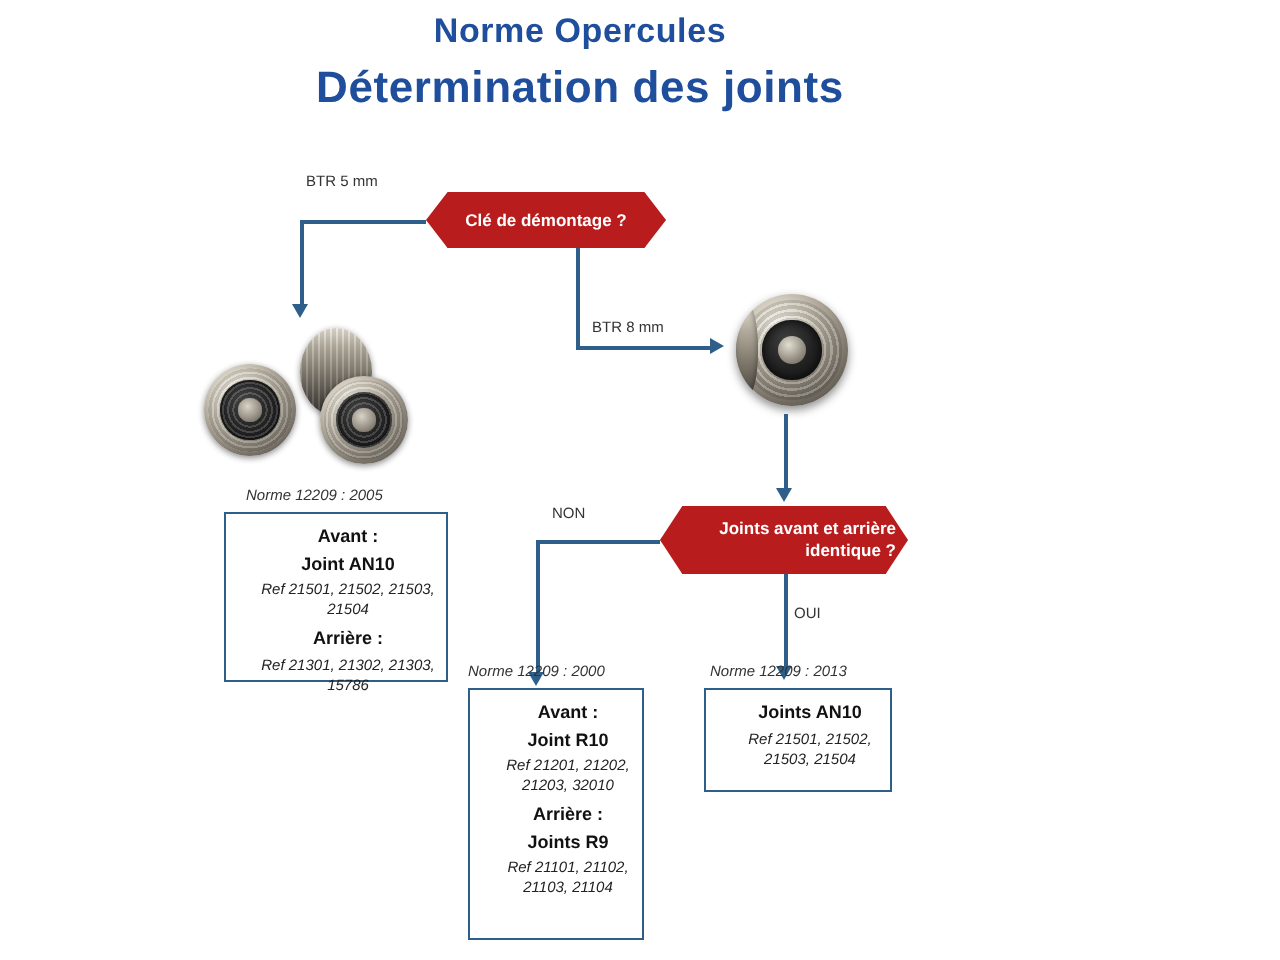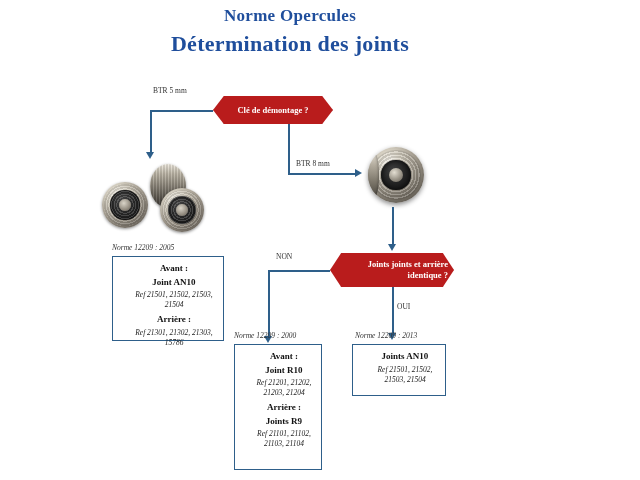--- a/index.html
+++ b/index.html
@@ -5,21 +5,21 @@
   html, body {
     margin: 0;
     padding: 0;
     background: #ffffff;
   }
   #page {
     position: relative;
     width: 580px;
     height: 480px;
     background: #ffffff;
-    font-family: Liberation Serif, serif;
+    font-family: Liberation Sans, sans-serif;
     overflow: hidden;
   }
 
   
   .title {
     position: absolute;
     width: 100%;
     text-align: center;
     color: #1f4e9c;
     font-weight: bold;
@@ -243,59 +243,59 @@
 
     <div class="pulley-side" style="left:52px; top:4px; width:36px; height:44px;">
       <div class="grooves"></div>
     </div>
 
     <div class="pulley" style="left:62px; top:28px; width:44px; height:44px;">
       <div class="ridges"></div>
     </div>
   </div>
 
-  <div class="caption" style="left:112px; top:243px;">Norme 12209 : 2005</div>
+  <div class="caption" style="left:123px; top:243px;">Norme 12209 : 2005</div>
 
   <div class="resbox" style="left:112px; top:256px; width:112px; height:85px;">
     <div class="lbl">Avant :</div>
     <div class="lbl">Joint AN10</div>
     <div class="ref">Ref 21501, 21502, 21503, 21504</div>
     <div class="lbl">Arrière :</div>
     <div class="ref">Ref 21301, 21302, 21303, 15786</div>
   </div>
 
   <div class="photo" style="left:362px; top:145px; width:64px; height:60px;">
     <div class="pulley-big" style="left:6px; top:2px; width:56px; height:56px;">
       <div class="ring-groove"></div>
       <div class="rim"></div>
       <div class="hub"></div>
     </div>
   </div>
 
   <div class="line-v" style="left:392px; top:207px; height:38px;"></div>
   <div class="arrow arrow-down" style="left:388px; top:244px;"></div>
 
-  <div class="hex" id="hex-same">Joints joints et arrière identique ?</div>
+  <div class="hex" id="hex-same">Joints avant et arrière identique ?</div>
 
   <div class="line-h" style="left:268px; top:270px; width:62px;"></div>
   <div class="line-v" style="left:268px; top:270px; height:68px;"></div>
   <div class="arrow arrow-down" style="left:264px; top:336px;"></div>
   <div class="edge-label" style="left:276px; top:252px;">NON</div>
 
   <div class="line-v" style="left:392px; top:287px; height:48px;"></div>
   <div class="arrow arrow-down" style="left:388px; top:333px;"></div>
   <div class="edge-label" style="left:397px; top:302px;">OUI</div>
 
   <div class="caption" style="left:234px; top:331px;">Norme 12209 : 2000</div>
   <div class="caption" style="left:355px; top:331px;">Norme 12209 : 2013</div>
 
   <div class="resbox" style="left:234px; top:344px; width:88px; height:126px;">
     <div class="lbl">Avant :</div>
     <div class="lbl">Joint R10</div>
-    <div class="ref">Ref 21201, 21202, 21203, 21204</div>
+    <div class="ref">Ref 21201, 21202, 21203, 32010</div>
     <div class="lbl">Arrière :</div>
     <div class="lbl">Joints R9</div>
     <div class="ref">Ref 21101, 21102, 21103, 21104</div>
   </div>
 
   <div class="resbox" style="left:352px; top:344px; width:94px; height:52px;">
     <div class="lbl">Joints AN10</div>
     <div class="ref">Ref 21501, 21502, 21503, 21504</div>
   </div>
 

